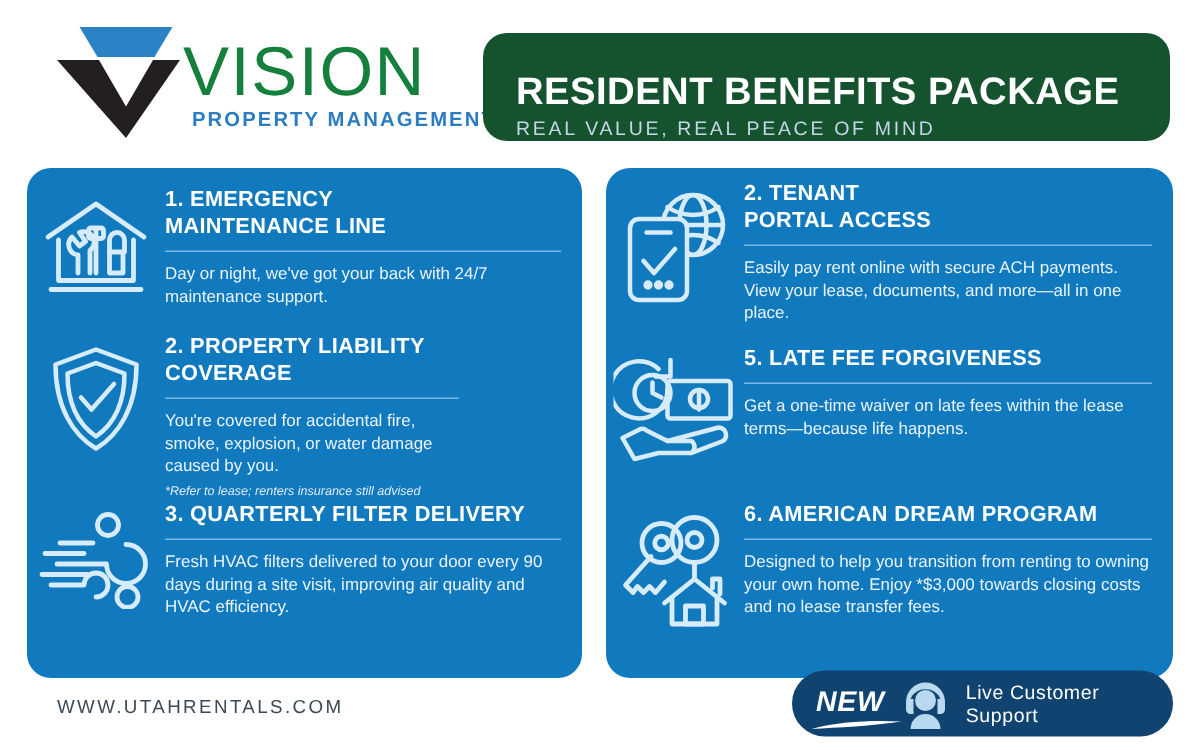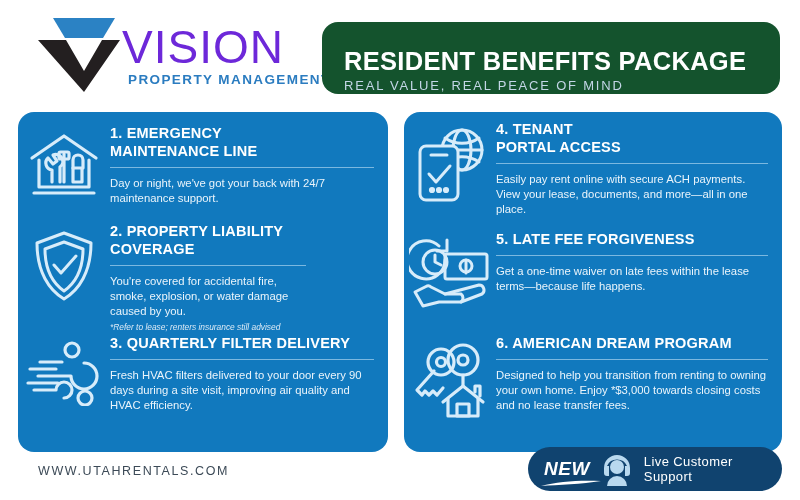--- a/index.html
+++ b/index.html
@@ -31,21 +31,21 @@
     position: absolute;
     left: 0; top: 4px;
     width: 86px; height: 78px;
   }
   .logo-word {
     position: absolute;
     left: 86px; top: 12px;
     font-size: 46px;
     font-weight: 400;
     letter-spacing: 1px;
-    color: #6d28d9;
+    color: #15803d;
     line-height: 46px;
     white-space: nowrap;
   }
   .logo-sub {
     position: absolute;
     left: 92px; top: 60px;
     font-size: 13.5px;
     font-weight: bold;
     letter-spacing: 1.4px;
     color: #2b7cc0;
@@ -274,21 +274,21 @@
         <path d="M33,36 a30,30 0 0 1 34,0"></path>
         <rect x="8" y="20" width="38" height="54" rx="6" fill="#1179be"></rect>
         <line x1="19" y1="29" x2="35" y2="29"></line>
         <polyline points="17,48 24,56 38,40"></polyline>
         <circle cx="20" cy="64" r="1.6" fill="#d7ecfa"></circle>
         <circle cx="27" cy="64" r="1.6" fill="#d7ecfa"></circle>
         <circle cx="34" cy="64" r="1.6" fill="#d7ecfa"></circle>
       </svg>
     </div>
     <div class="benefit-body">
-      <div class="benefit-title" style="white-space:pre-line">4. TENANT
+      <div class="benefit-title" style="white-space:pre-line">2. TENANT
 PORTAL ACCESS</div>
       <div class="benefit-rule"></div>
       <div class="benefit-desc">Easily pay rent online with secure ACH payments. View your lease, documents, and more—all in one place.</div>
     </div>
   </div>
 
   <div class="benefit b5">
     <div class="benefit-icon">
       <svg width="82" height="72" viewBox="0 0 82 72" fill="none" stroke="#d7ecfa" stroke-width="3" stroke-linecap="round" stroke-linejoin="round">
         <path d="M30,10 a19,19 0 1 0 6,14"></path>

